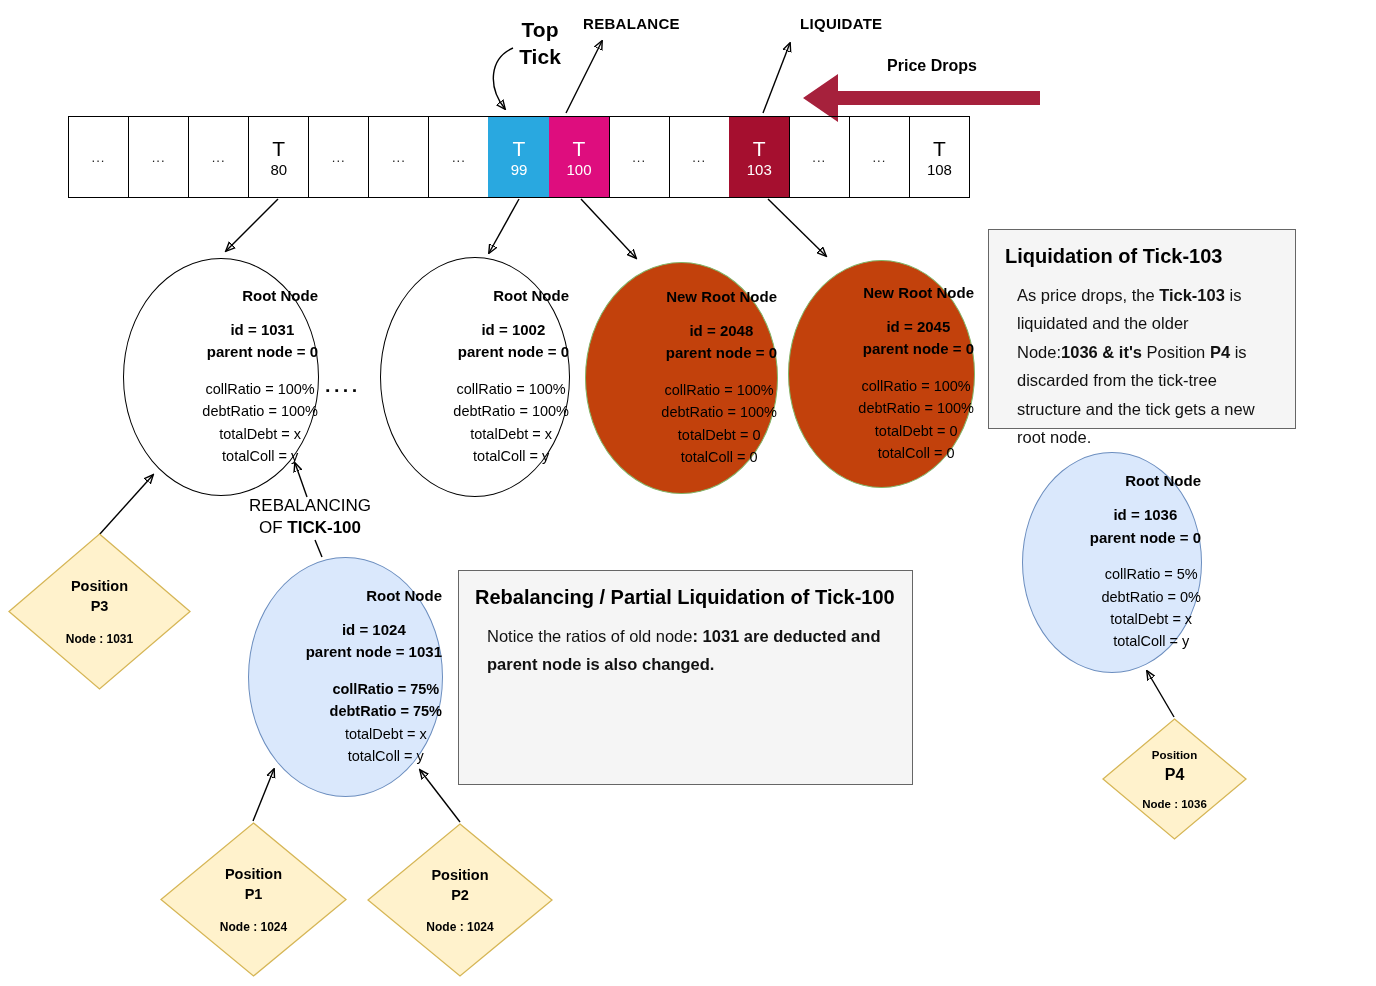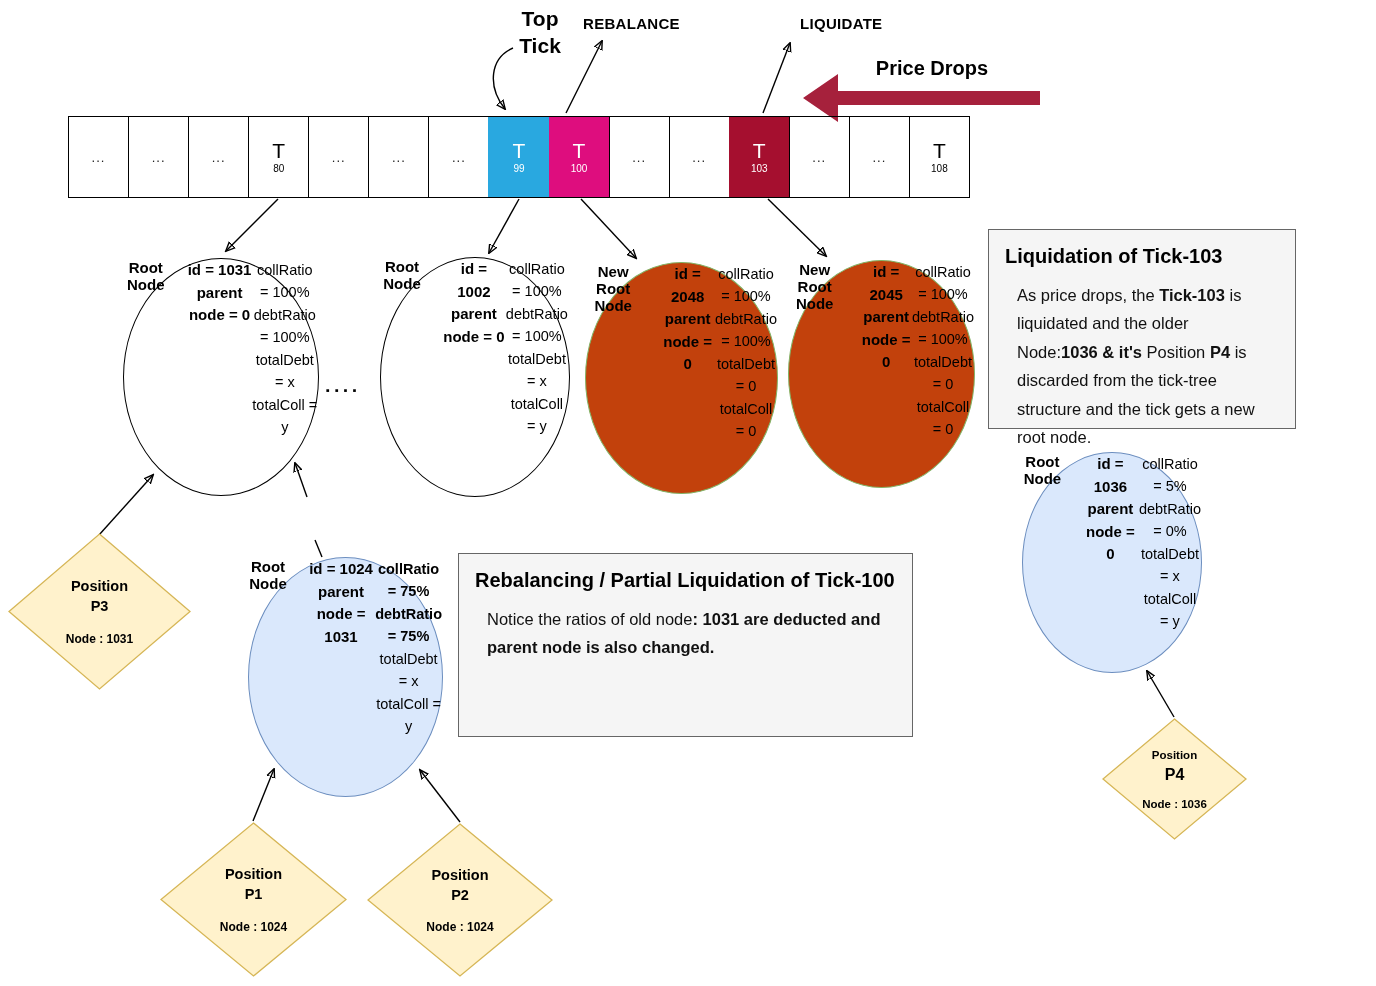--- a/index.html
+++ b/index.html
@@ -1,41 +1,41 @@
 <!DOCTYPE html>
 <html><head>
 <meta charset="utf-8">
 <style>
   html,body{margin:0;padding:0;background:#fff;}
   #canvas{position:relative;width:1376px;height:986px;background:#fff;overflow:hidden;
           font-family:"Liberation Sans","DejaVu Sans",sans-serif;color:#000;}
 
   
   .toplabel{position:absolute;font-weight:bold;white-space:nowrap;}
-  #top-tick{left:500px;top:5px;width:80px;text-align:center;font-size:21px;line-height:1.3;}
+  #top-tick{left:500px;top:16px;width:80px;text-align:center;font-size:21px;line-height:1.3;}
   #rebalance-label{left:583px;top:15px;font-size:15px;letter-spacing:.3px;}
   #liquidate-label{left:800px;top:15px;font-size:15px;letter-spacing:.3px;}
-  #price-drops-label{left:862px;top:57px;width:140px;text-align:center;font-size:20px;}
+  #price-drops-label{left:862px;top:57px;width:140px;text-align:center;font-size:16px;}
 
   
   #tick-bar{position:absolute;left:68px;top:116px;width:902px;height:82px;
             border:1px solid #000;display:flex;box-sizing:border-box;}
   .cell{flex:1 1 0;display:flex;flex-direction:column;align-items:center;justify-content:center;
         border-left:1px solid #000;box-sizing:border-box;line-height:1;}
   .cell:first-child{border-left:none;}
   .cell .t{font-size:21px;}
-  .cell .num{font-size:10px;margin-top:3px;}
+  .cell .num{font-size:15px;margin-top:3px;}
   .cell .dots{font-size:13px;color:#222;letter-spacing:1px;}
   .c-blue{background:#29A8E0;color:#fff;border-left-color:#29A8E0;}
   .c-pink{background:#DE0D7E;color:#fff;border-left-color:#DE0D7E;}
   .c-red{background:#A50F2F;color:#fff;border-left-color:#A50F2F;}
 
   
   .ellipse{position:absolute;border-radius:50%;border:1px solid #000;
-           display:flex;flex-direction:row;align-items:flex-start;justify-content:center;
+           display:flex;flex-direction:column;align-items:flex-end;justify-content:center;
            text-align:center;font-size:14.5px;box-sizing:border-box;}
   .e-white{background:#fff;}
   .e-green{background:#c2410c;border-color:#82B366;}
   .e-blue{background:#DAE8FC;border-color:#6C8EBF;}
   .n-title{font-weight:bold;font-size:15px;margin-bottom:15px;}
   .n-id{font-weight:bold;font-size:15px;line-height:1.5;margin-bottom:14px;margin-left:20px;}
   .n-stats{line-height:1.55;}
   .n-stats .bold{font-weight:bold;}
 
   #node-1031{left:123px;top:258px;width:196px;height:238px;}
@@ -56,21 +56,21 @@
   .diamond.small .d-pos.big{font-size:16px;}
   .diamond.small .d-node{font-size:11.5px;margin-top:12px;}
 
   
   .infobox{position:absolute;background:#F5F5F5;border:1px solid #666;box-sizing:border-box;
            padding:13px 16px;font-size:16.5px;line-height:1.72;color:#111;}
   .infobox h2{margin:0 0 10px 0;font-size:20px;line-height:1.3;color:#000;}
   .infobox p{margin:12px;}
   .infobox p + p{margin-top:14px;}
   #liquidation-box{left:988px;top:229px;width:308px;height:200px;}
-  #rebalancing-box{left:458px;top:553px;width:455px;height:184px;}
+  #rebalancing-box{left:458px;top:570px;width:455px;height:215px;}
 
   
   #rebalancing-label{position:absolute;left:230px;top:495px;width:160px;text-align:center;
                      font-size:17px;line-height:1.3;}
   #separator-dots{position:absolute;left:326px;top:384px;font-size:11px;letter-spacing:5px;color:#000;}
 
   
   #connectors{position:absolute;left:0;top:0;width:1376px;height:986px;pointer-events:none;}
   #connectors line, #connectors path{stroke:#000;stroke-width:1.4;fill:none;}
 </style>
@@ -243,20 +243,24 @@
       <div>parent node = 1031</div>
     </div>
     <div class="n-stats">
       <div class="bold">collRatio = 75%</div>
       <div class="bold">debtRatio = 75%</div>
       <div>totalDebt = x</div>
       <div>totalColl = y</div>
     </div>
   </div>
 
+  <div id="rebalancing-label">
+    <div>REBALANCING</div>
+    <div><span>OF </span><b>TICK-100</b></div>
+  </div>
   <div id="separator-dots">▪▪▪▪</div>
 
   <div class="diamond" style="left:8px;top:533px;width:183px;height:157px">
     <svg width="183" height="157">
       <polygon points="91.5,1 182,78.5 91.5,156 1,78.5" fill="#FFF2CC" stroke="#D6B656" stroke-width="1.3"></polygon>
     </svg>
     <div class="d-text">
       <div class="d-pos">Position</div>
       <div class="d-pos">P3</div>
       <div class="d-node">Node : 1031</div>

